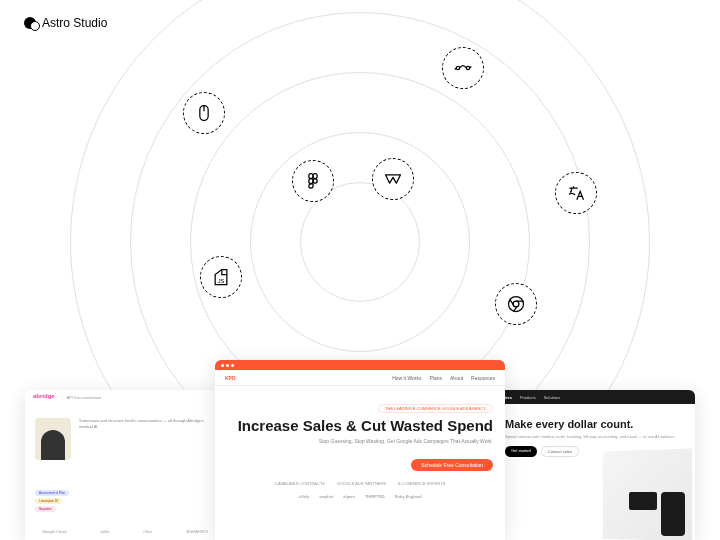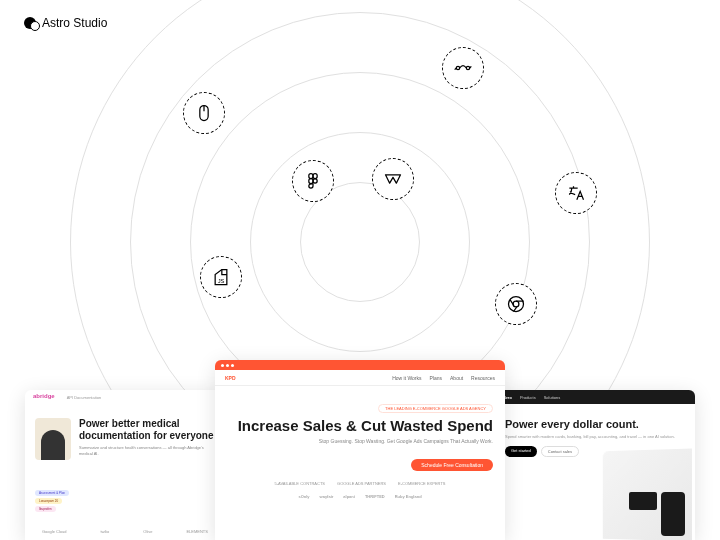--- a/index.html
+++ b/index.html
@@ -137,21 +137,20 @@
 <div class="cards">
 
   <div class="card c-left">
     <div class="nav">
       <span class="brand">abridge</span>
       <span>API Documentation</span>
     </div>
     <div class="body">
       <div class="avatar"></div>
       <div class="txt">
-        <h3>Power better medical documentation for everyone</h3>
         <p>Summarize and structure health conversations — all through Abridge's medical AI.</p>
       </div>
     </div>
     <div class="pills">
       <span class="pill p1">Assessment &amp; Plan</span>
       <span class="pill p2">Lorazepam 20</span>
       <span class="pill p3">Ibuprofen</span>
     </div>
     <div class="bottom">
       <span>Google Cloud</span>
@@ -193,21 +192,21 @@
   </div>
 
   <div class="card c-right">
     <div class="nav">
       <span class="brand">Brex</span>
       <span>Products</span>
       <span>Solutions</span>
     </div>
     <div class="body">
       <div class="txt">
-        <h3>Power every dollar count.</h3>
+        <h3>Make every dollar count.</h3>
         <p>Spend smarter with modern cards, banking, bill pay, accounting, and travel — in one AI solution.</p>
         <div class="btns">
           <span class="btn b1">Get started</span>
           <span class="btn b2">Contact sales</span>
         </div>
       </div>
     </div>
     <div class="device"></div>
     <div class="pcard"></div>
     <div class="phone"></div>

